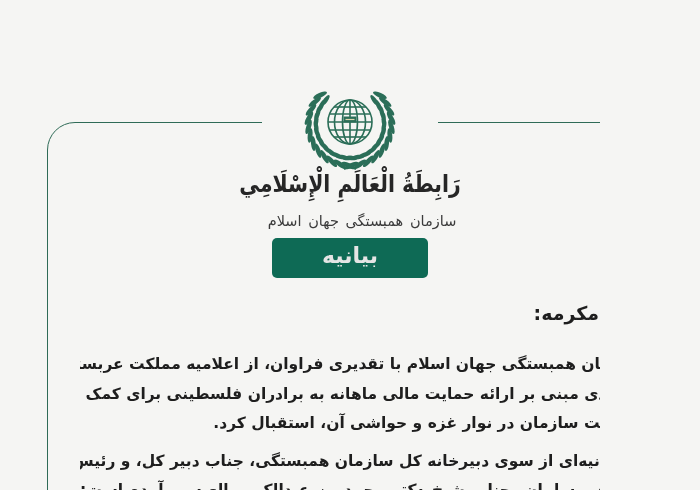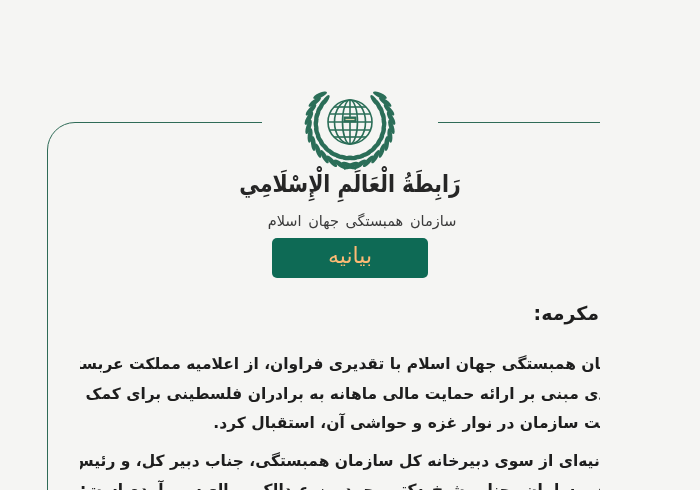--- a/index.html
+++ b/index.html
@@ -34,21 +34,21 @@
   .org-name{
     position:absolute;left:0;top:210px;width:700px;
     text-align:center;font-size:14.5px;color:var(--subtitle-gray);
     line-height:22px;word-spacing:2px;padding-left:24px;
   }
   .banner{
     position:absolute;left:272px;top:238px;width:156px;height:40px;
     background:var(--banner-green);border-radius:5px;
     display:flex;align-items:center;justify-content:center;
   }
-  .banner span{color:#fdba74;font-size:22px;font-weight:400;line-height:1;padding-bottom:4px;}
+  .banner span{color:#e5e5e5;font-size:22px;font-weight:700;line-height:1;padding-bottom:4px;}
 
   .content{position:absolute;left:80px;top:300px;width:560px;direction:rtl;color:var(--text-dark);}
   .heading{font-size:19px;font-weight:700;line-height:26px;text-align:right;margin-bottom:24px;}
   .para{margin:0;}
   .para + .para{margin-top:8px;}
   .line{
     display:block;font-size:15.5px;font-weight:700;line-height:29.5px;
     text-align:right;white-space:nowrap;overflow:hidden;
   }
   .line.just{text-align:justify;text-align-last:justify;}

